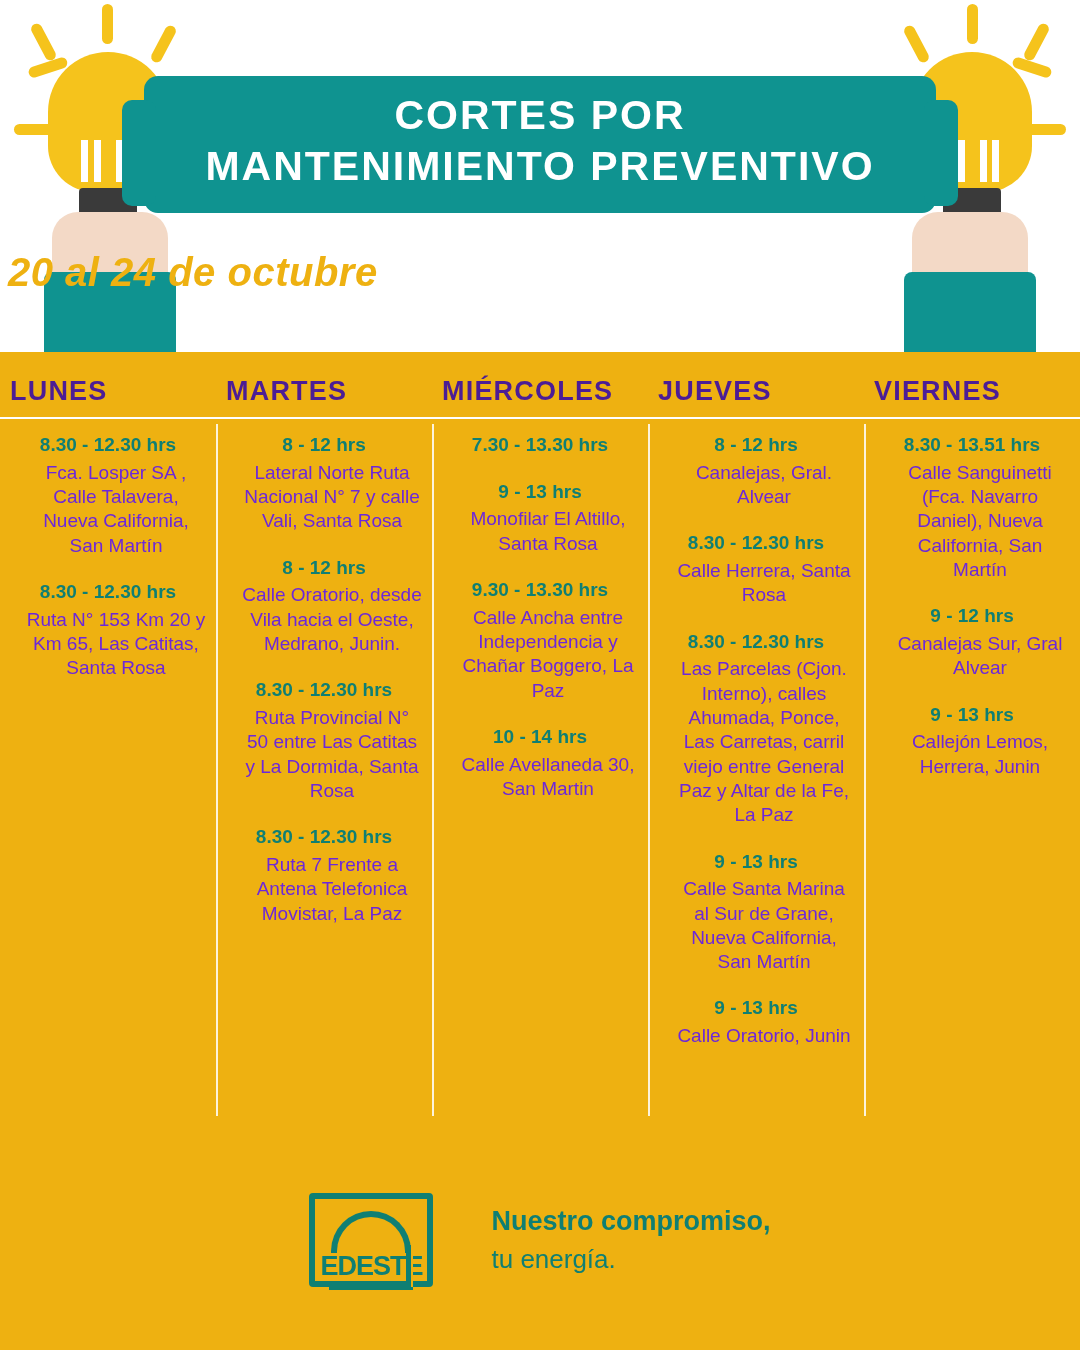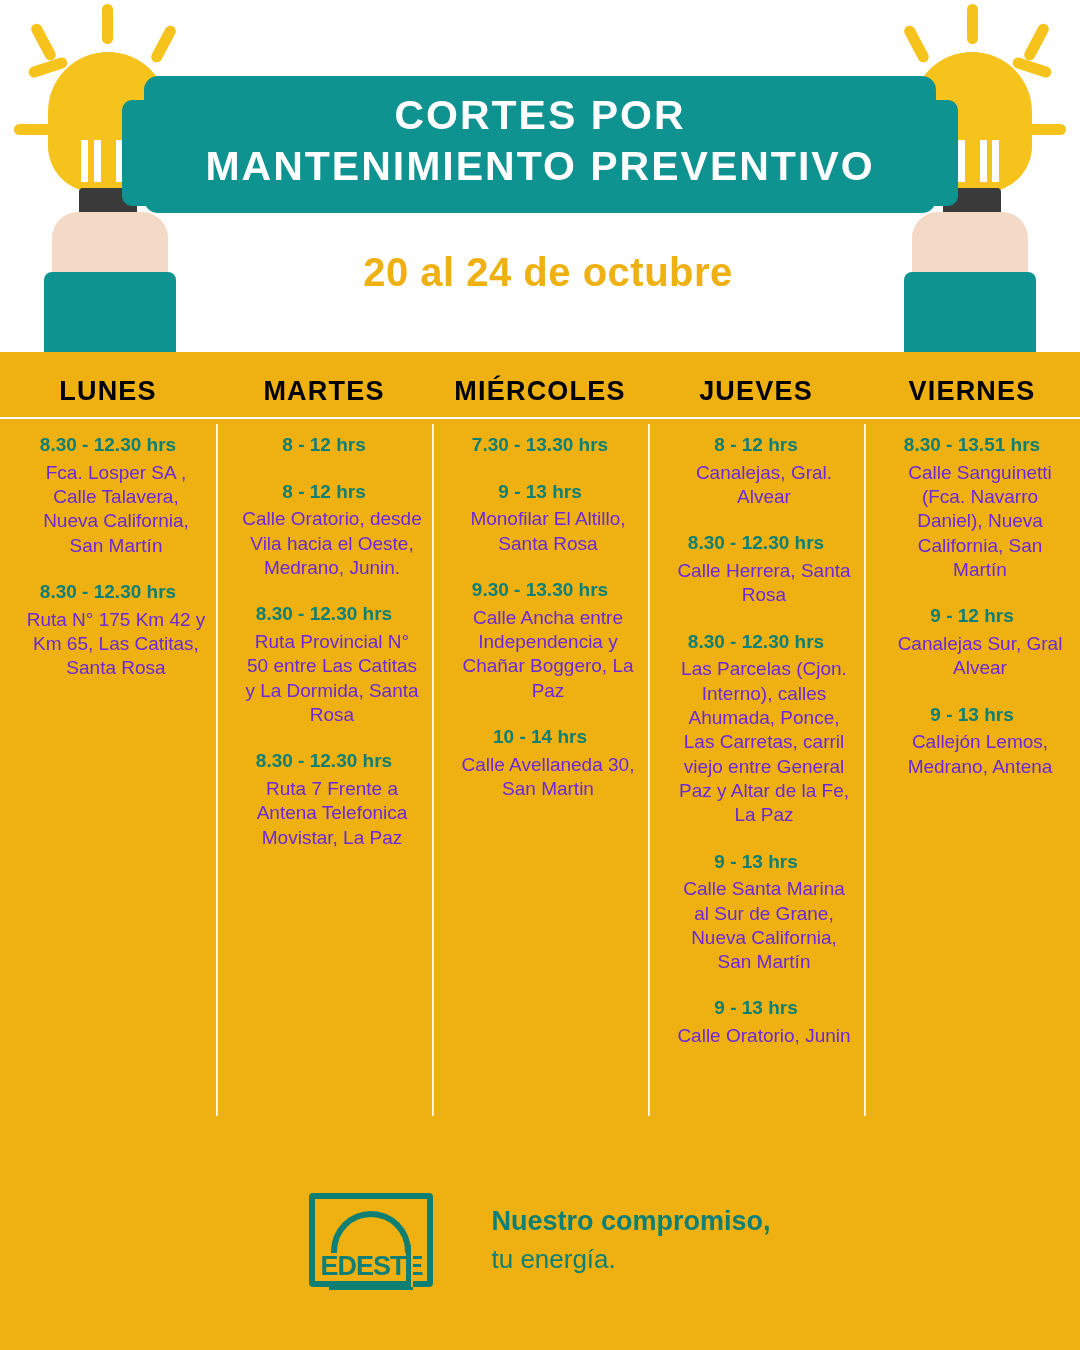--- a/index.html
+++ b/index.html
@@ -127,27 +127,27 @@
     top: 24px;
     width: 34px; height: 106px;
     background: #0f9390;
     border-radius: 10px;
   }
   .plaque-notch-left { left: -22px; }
   .plaque-notch-right { right: -22px; }
 
   .date-line {
     position: absolute;
-    left: 16px; right: 0; top: 250px;
-    text-align: center;
+    left: 8px; right: 0; top: 250px;
     color: #eeb111;
     font-size: 40px;
     font-weight: bold;
     letter-spacing: 0.5px;
     z-index: 6;
+    font-style: italic;
   }
 
   
   .table {
     position: absolute;
     top: 352px; left: 0;
     width: 1080px;
     height: 778px;
     background: #eeb111;
     display: flex;
@@ -159,22 +159,21 @@
   }
   .col + .col:before {
     content: "";
     position: absolute;
     left: 0; top: 72px; bottom: 14px;
     width: 2px;
     background: #ffffff;
     opacity: 0.85;
   }
   .day-head {
-    text-align: center;
-    color: #000000;
+    color: #4c1d95;
     font-size: 27px;
     font-weight: bold;
     letter-spacing: 1.2px;
     padding: 24px 0 10px;
   }
   .col-sep {
     height: 2px;
     background: #ffffff;
     margin: 0 -10px 14px;
   }
@@ -301,29 +300,30 @@
 
     <div class="col">
       <div class="day-head">LUNES</div>
       <div class="col-sep"></div>
       <div class="entry">
         <div class="entry-time">8.30 - 12.30 hrs</div>
         <div class="entry-place">Fca. Losper SA , Calle Talavera, Nueva California, San Martín</div>
       </div>
       <div class="entry">
         <div class="entry-time">8.30 - 12.30 hrs</div>
-        <div class="entry-place">Ruta N° 175 Km 42 y Km 65, Las Catitas, Santa Rosa</div>
+        <div class="entry-place">Ruta N° 153 Km 20 y Km 65, Las Catitas, Santa Rosa</div>
       </div>
     </div>
 
     <div class="col">
       <div class="day-head">MARTES</div>
       <div class="col-sep"></div>
       <div class="entry">
         <div class="entry-time">8 - 12 hrs</div>
+        <div class="entry-place">Lateral Norte Ruta Nacional N° 7 y calle Vali, Santa Rosa</div>
       </div>
       <div class="entry">
         <div class="entry-time">8 - 12 hrs</div>
         <div class="entry-place">Calle Oratorio, desde Vila hacia el Oeste, Medrano, Junin.</div>
       </div>
       <div class="entry">
         <div class="entry-time">8.30 - 12.30 hrs</div>
         <div class="entry-place">Ruta Provincial N° 50 entre Las Catitas y La Dormida, Santa Rosa</div>
       </div>
       <div class="entry">
@@ -383,21 +383,21 @@
       <div class="entry">
         <div class="entry-time">8.30 - 13.51 hrs</div>
         <div class="entry-place">Calle Sanguinetti (Fca. Navarro Daniel), Nueva California, San Martín</div>
       </div>
       <div class="entry">
         <div class="entry-time">9 - 12 hrs</div>
         <div class="entry-place">Canalejas Sur, Gral Alvear</div>
       </div>
       <div class="entry">
         <div class="entry-time">9 - 13 hrs</div>
-        <div class="entry-place">Callejón Lemos, Medrano, Antena</div>
+        <div class="entry-place">Callejón Lemos, Herrera, Junin</div>
       </div>
     </div>
   </div>
 
   <div class="footer">
     <div class="logo-box">
       <div class="logo-arc"></div>
       <div class="logo-text">EDESTE</div>
       <div class="logo-bar"></div>
       <div class="logo-tick"></div>

